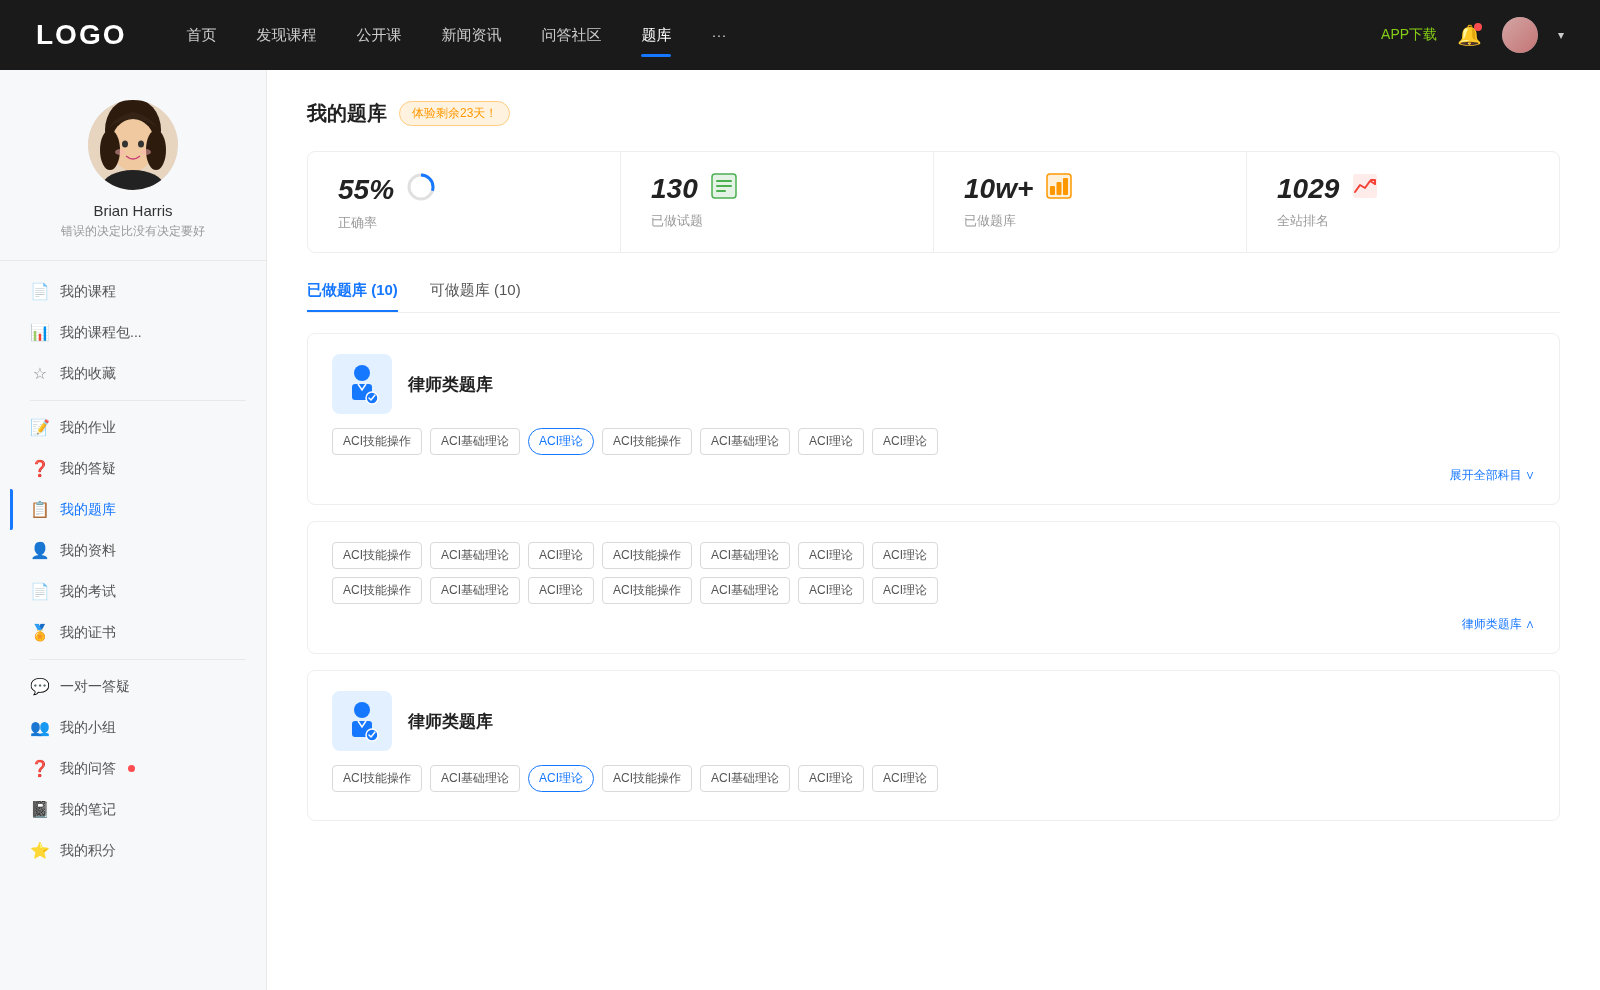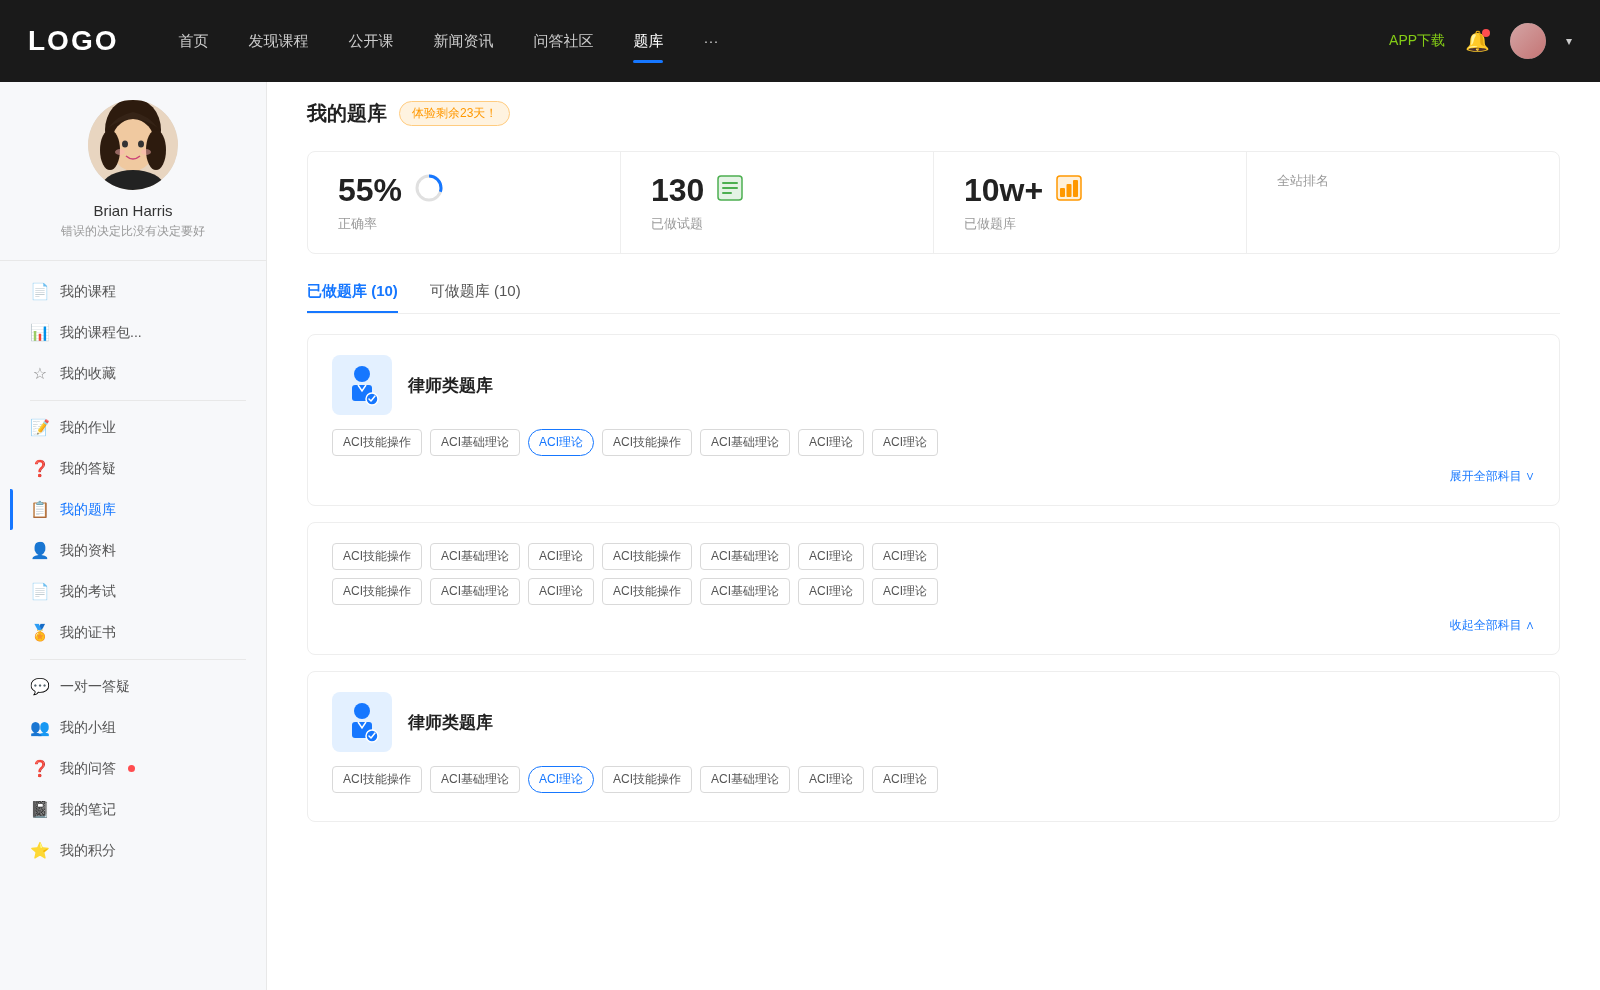--- a/index.html
+++ b/index.html
@@ -1,24 +1,24 @@
 <!DOCTYPE html>
 <html><head>
   <meta charset="utf-8">
   <style>
     * { box-sizing: border-box; margin: 0; padding: 0; }
     body { font-family: "PingFang SC", "Microsoft YaHei", sans-serif; background: #f0f2f5; min-height: 990px; }
 
     
     .navbar {
       background: #1a1a1a;
-      height: 82px;
-      display: flex;
-      align-items: center;
-      padding: 0 28px;
+      height: 70px;
+      display: flex;
+      align-items: center;
+      padding: 0 36px;
       position: fixed;
       top: 0; left: 0; right: 0;
       z-index: 100;
     }
     .navbar-logo {
       color: white;
       font-size: 28px;
       font-weight: bold;
       margin-right: 60px;
       letter-spacing: 2px;
@@ -228,23 +228,24 @@
       flex-direction: column;
     }
     .stat-card:last-child { border-right: none; }
     .stat-top {
       display: flex;
       align-items: center;
       gap: 12px;
       margin-bottom: 6px;
     }
     .stat-value {
-      font-size: 32px;
+      font-size: 28px;
       font-weight: 700;
       color: #222;
+      font-style: italic;
     }
     .stat-icon {
       font-size: 22px;
     }
     .stat-label {
       font-size: 13px;
       color: #999;
     }
 
     
@@ -510,20 +511,30 @@
               <rect x="2" y="2" width="24" height="24" rx="3" fill="none" stroke="#ff9800" stroke-width="1.5"></rect>
               <rect x="5" y="14" width="5" height="9" rx="1" fill="#ff9800"></rect>
               <rect x="11.5" y="10" width="5" height="13" rx="1" fill="#ff9800"></rect>
               <rect x="18" y="6" width="5" height="17" rx="1" fill="#ff9800"></rect>
             </svg>
           </span>
         </div>
         <span class="stat-label">已做题库</span>
       </div>
       <div class="stat-card">
+        <div class="stat-top">
+          <span class="stat-value">1029</span>
+          <span class="stat-icon">
+            <svg width="28" height="28" viewBox="0 0 28 28">
+              <rect x="2" y="2" width="24" height="24" rx="3" fill="#f44336" opacity="0.1"></rect>
+              <polyline points="4,20 9,13 14,16 19,9 24,12" fill="none" stroke="#f44336" stroke-width="2" stroke-linecap="round" stroke-linejoin="round"></polyline>
+              <polyline points="20,8 24,8 24,12" fill="none" stroke="#f44336" stroke-width="2" stroke-linecap="round" stroke-linejoin="round"></polyline>
+            </svg>
+          </span>
+        </div>
         <span class="stat-label">全站排名</span>
       </div>
     </div>
 
     <div class="tabs-row">
       <div class="tab-item active">已做题库 (10)</div>
       <div class="tab-item">可做题库 (10)</div>
     </div>
 
     <div class="bank-card">
@@ -566,21 +577,21 @@
       </div>
       <div class="tags-row">
         <span class="tag">ACI技能操作</span>
         <span class="tag">ACI基础理论</span>
         <span class="tag">ACI理论</span>
         <span class="tag">ACI技能操作</span>
         <span class="tag">ACI基础理论</span>
         <span class="tag">ACI理论</span>
         <span class="tag">ACI理论</span>
       </div>
-      <div class="collapse-link">收起全部科目 ∧</div>
+      <div class="collapse-link">律师类题库 ∧</div>
     </div>
 
     <div class="bank-card">
       <div class="bank-card-header">
         <div class="bank-icon bank-icon-lawyer">
           <svg width="44" height="44" viewBox="0 0 44 44" xmlns="http://www.w3.org/2000/svg">
             <circle cx="22" cy="11" r="8" fill="#1677ff"></circle>
             <rect x="12" y="22" width="20" height="16" rx="3" fill="#1677ff"></rect>
             <circle cx="32" cy="36" r="6" fill="#1677ff" stroke="white" stroke-width="1.5"></circle>
             <polyline points="29,36 31,38 35,33" fill="none" stroke="white" stroke-width="1.5" stroke-linecap="round" stroke-linejoin="round"></polyline>

